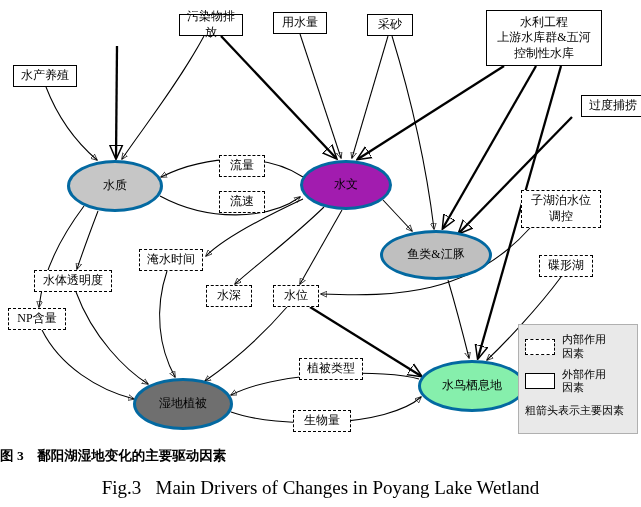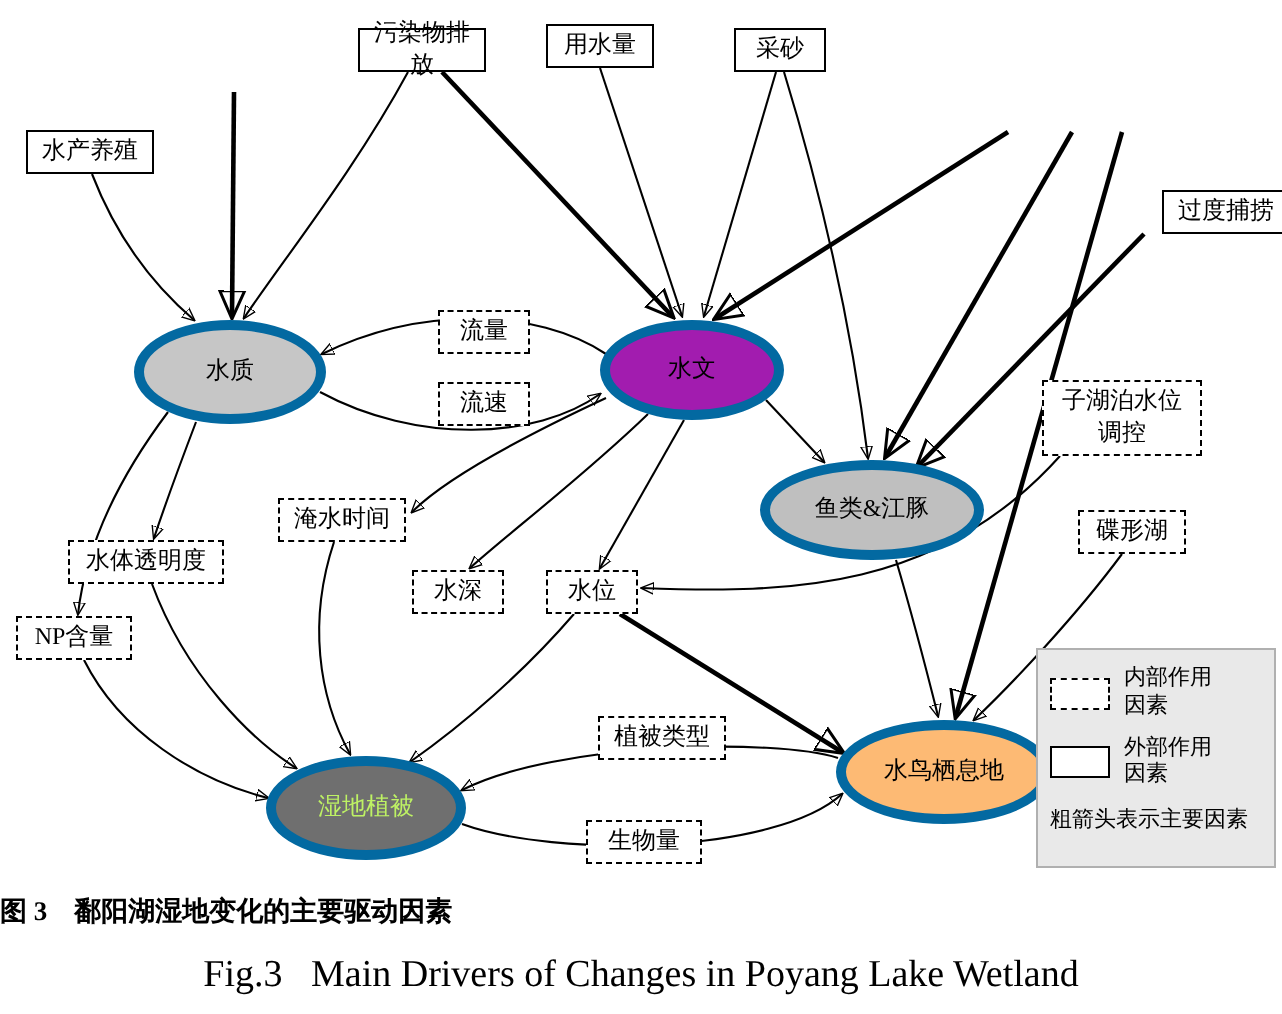--- a/index.html
+++ b/index.html
@@ -13,22 +13,22 @@
   .arrows path { stroke:#000; fill:none; }
   .arrows .thin  { stroke-width:1.05; }
   .arrows .thick { stroke-width:2.3; }
   .node {
     position:absolute; z-index:2; display:flex; align-items:center; justify-content:center;
     text-align:center; font-size:12px; line-height:1.3; background:#fff;
     white-space:pre-line; padding:1px 2px;
   }
   .box-solid  { border:1px solid #000; }
   .box-dashed { border:1px dashed #000; }
-  .ellipse    { border:5px solid #0369a1; border-radius:50%; }
-  .light-text { color:#bef264; }
+  .ellipse    { border:3px solid #0369a1; border-radius:50%; }
+  .light-text { color:#000000; }
   .legend {
     position:absolute; left:518px; top:324px; width:120px; height:110px; z-index:2;
     border:1px solid #b0b0b0; padding:8px 6px 6px 6px;
     display:flex; flex-direction:column; gap:7px; font-size:11px; line-height:1.25;
   }
   .legend-row { display:flex; align-items:center; gap:7px; }
   .legend-swatch { width:30px; height:16px; background:#fff; flex:0 0 auto; }
   .legend-label { white-space:pre-line; }
   .legend-note { margin-top:2px; }
   .caption-cn {
@@ -83,27 +83,30 @@
       <path class="thin" d="M530,228 C470,295 395,297 321,294"></path>
       <path class="thin" d="M561,277 C538,308 506,342 487,360"></path>
       <path class="thin" d="M287,307 C262,336 232,362 205,381"></path>
     </g>
   </svg>
 
   <div class="node box-solid" style="left:13px;top:65px;width:64px;height:22px">水产养殖</div>
   <div class="node box-solid" style="left:179px;top:14px;width:64px;height:22px">污染物排放</div>
   <div class="node box-solid" style="left:273px;top:12px;width:54px;height:22px">用水量</div>
   <div class="node box-solid" style="left:367px;top:14px;width:46px;height:22px">采砂</div>
+  <div class="node box-solid" style="left:486px;top:10px;width:116px;height:56px">水利工程
+上游水库群&amp;五河
+控制性水库</div>
   <div class="node box-solid" style="left:581px;top:95px;width:64px;height:22px">过度捕捞</div>
 
   <div class="node ellipse" style="left: 67px; top: 160px; width: 96px; height: 52px; background-color: rgb(198, 198, 198);">水质</div>
   <div class="node ellipse" style="left: 300px; top: 160px; width: 92px; height: 50px; background-color: #a21caf;">水文</div>
   <div class="node ellipse" style="left: 380px; top: 230px; width: 112px; height: 50px; background-color: rgb(191, 191, 191);">鱼类&amp;江豚</div>
   <div class="node ellipse light-text" style="left: 133px; top: 378px; width: 100px; height: 52px; background-color: rgb(111, 111, 111);">湿地植被</div>
-  <div class="node ellipse" style="left: 418px; top: 360px; width: 108px; height: 52px; background-color: #fdba74;">水鸟栖息地</div>
+  <div class="node ellipse" style="left: 418px; top: 360px; width: 108px; height: 52px; background-color: #86efac;">水鸟栖息地</div>
 
   <div class="node box-dashed" style="left:219px;top:155px;width:46px;height:22px">流量</div>
   <div class="node box-dashed" style="left:219px;top:191px;width:46px;height:22px">流速</div>
   <div class="node box-dashed" style="left:139px;top:249px;width:64px;height:22px">淹水时间</div>
   <div class="node box-dashed" style="left:206px;top:285px;width:46px;height:22px">水深</div>
   <div class="node box-dashed" style="left:273px;top:285px;width:46px;height:22px">水位</div>
   <div class="node box-dashed" style="left:34px;top:270px;width:78px;height:22px">水体透明度</div>
   <div class="node box-dashed" style="left:8px;top:308px;width:58px;height:22px">NP含量</div>
   <div class="node box-dashed" style="left:521px;top:190px;width:80px;height:38px">子湖泊水位
 调控</div>

